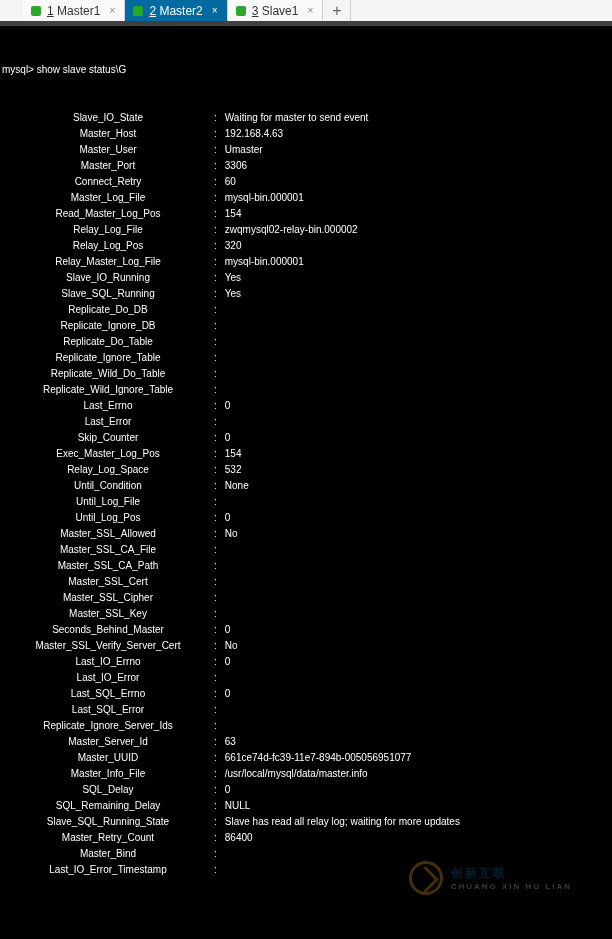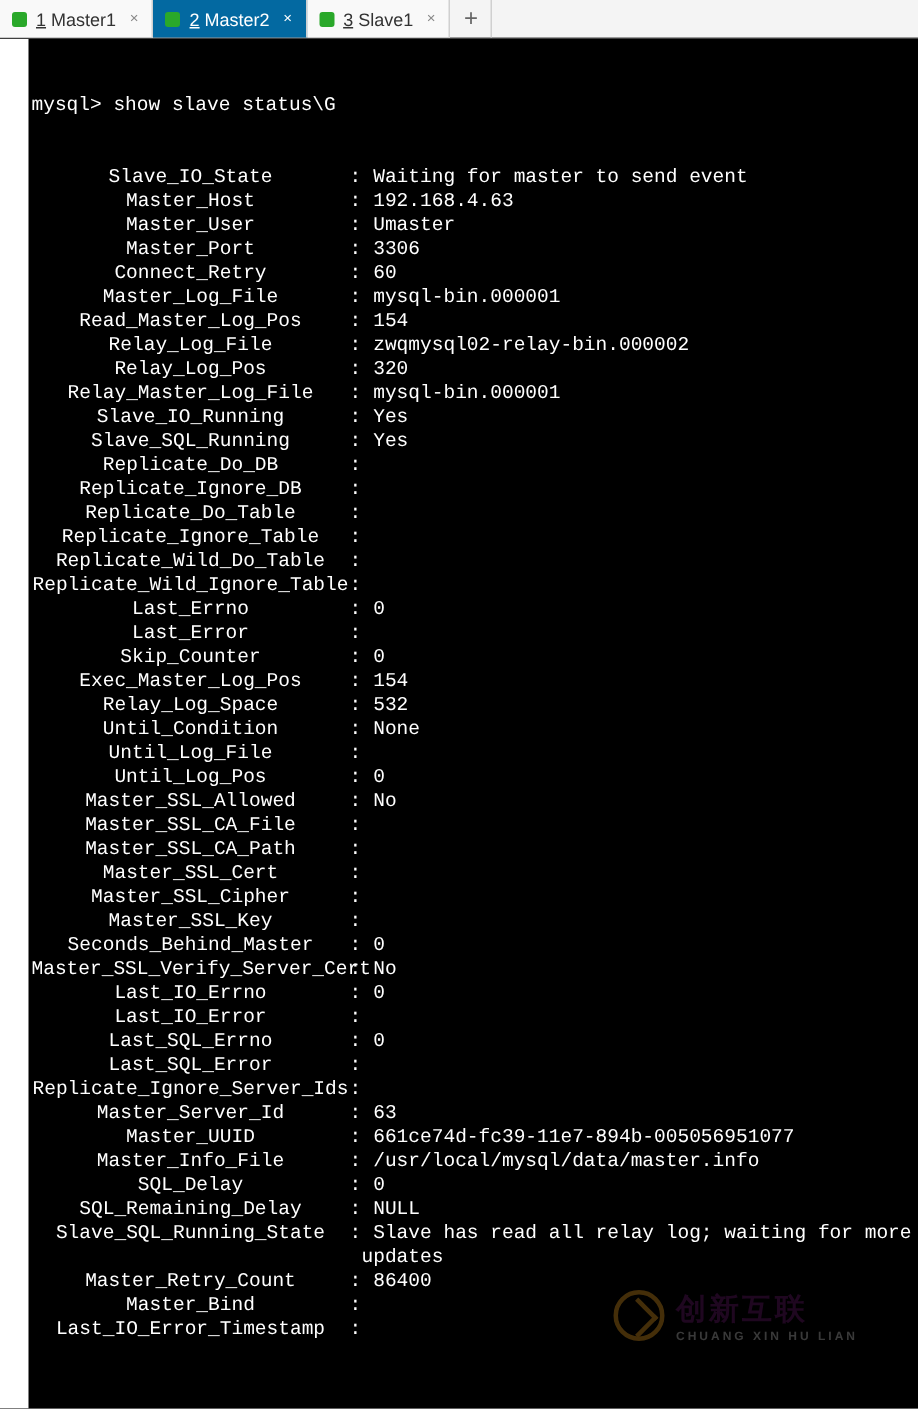--- a/index.html
+++ b/index.html
@@ -9,22 +9,23 @@
       background: #fff;
       width: 612px;
       height: 939px;
       overflow: hidden;
       position: relative;
     }
     .tab-bar {
       display: flex;
       height: 26px;
       background: #f4f4f4;
-      border-bottom: 1px solid #404040;
+      border-bottom: 5px solid #404040;
       align-items: stretch;
+      padding-left: 23px;
     }
     .tab {
       display: flex;
       align-items: center;
       padding: 0 8px;
       border-right: 1px solid #d0d0d0;
       background: #f9f9f9;
       cursor: pointer;
       gap: 6px;
       font-size: 12px;
@@ -58,28 +59,27 @@
       justify-content: center;
       width: 28px;
       font-size: 16px;
       color: #666;
       cursor: pointer;
       border-right: 1px solid #d0d0d0;
     }
     .terminal {
       background: #000;
       color: #fff;
-      font-family: Liberation Mono, monospace;
-      font-size: 13px;
+      font-family: Liberation Sans, sans-serif;
+      font-size: 10px;
       line-height: 16px;
       padding: 4px 2px;
       height: calc(100% - 26px);
       overflow: hidden;
       white-space: pre;
-      margin-left: 19px;
     }
     .prompt-line { white-space: pre; }
     .sep-line { white-space: pre; }
     .row {
       display: flex;
     }
     .row .key {
       width: 212px;
       text-align: center;
       padding-right: 0;
@@ -115,21 +115,21 @@
       content: "";
       position: absolute;
       left: 4px;
       top: 6px;
       width: 16px;
       height: 16px;
       border-right: 3px solid #f5a623;
       border-bottom: 3px solid #f5a623;
       transform: rotate(-45deg);
     }
-    .watermark-text .line1 { font-size: 20px; font-weight: bold; letter-spacing: 2px; color:#701a75;}
+    .watermark-text .line1 { font-size: 12px; font-weight: bold; letter-spacing: 2px; color:#0369a1;}
     .watermark-text .line2 { font-size: 8px; letter-spacing: 2px; color:#ccc;font-weight:bold;}
     .underline { text-decoration: underline; }
   </style>
 </head>
 <body>
 
 <div class="tab-bar" id="tab-bar">
     <div class="tab">
       <span class="tab-icon"></span>
       <span><span class="underline">1</span> Master1</span>

